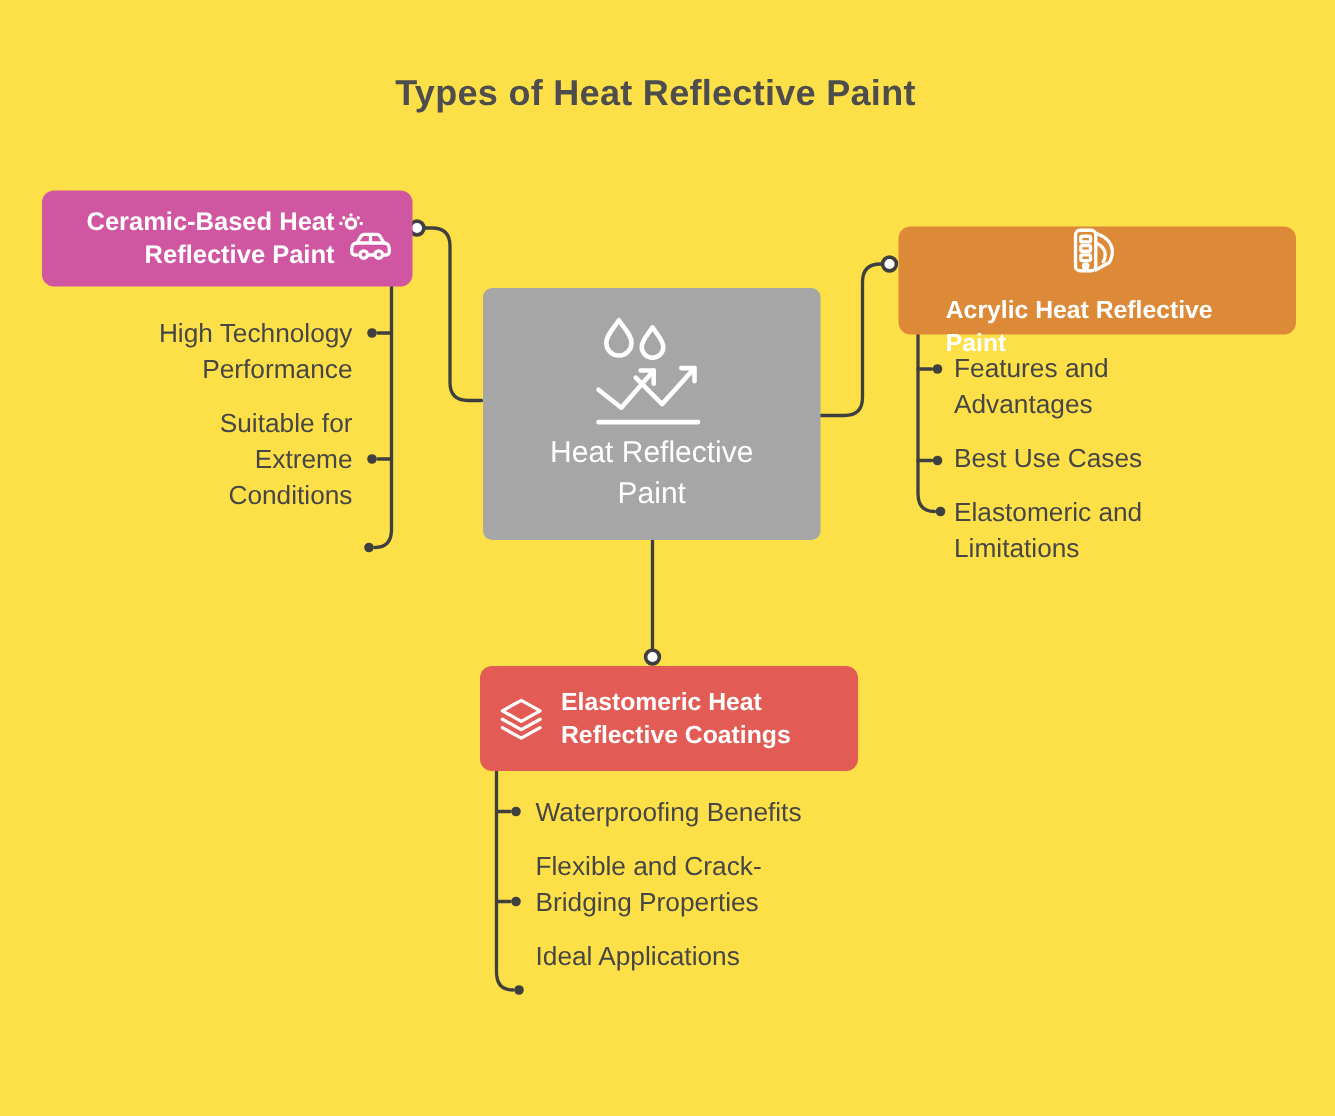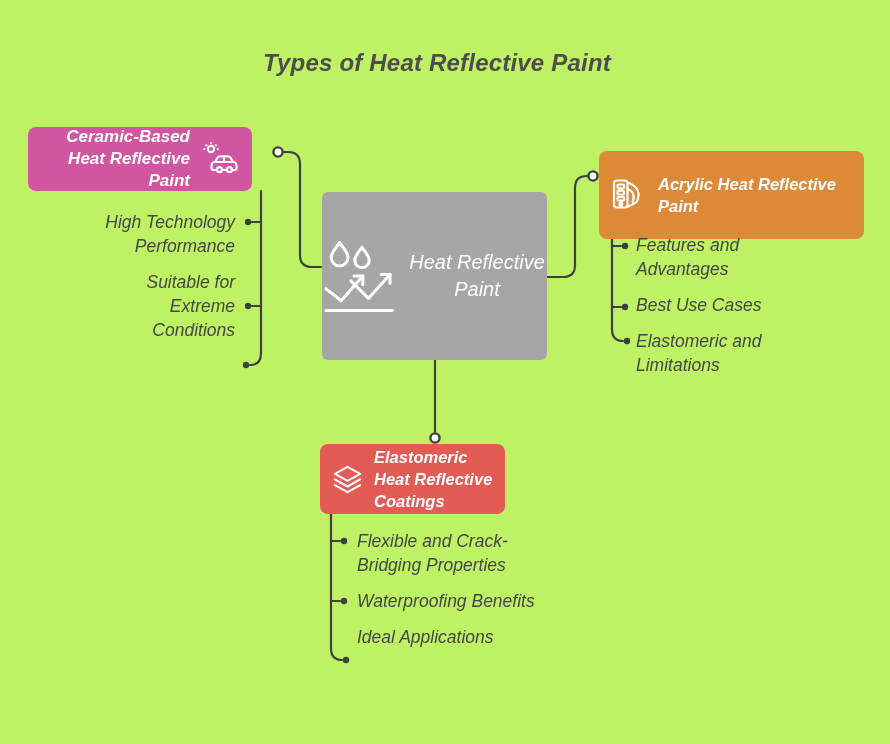--- a/index.html
+++ b/index.html
@@ -1,44 +1,44 @@
 <!DOCTYPE html>
 <html style="--connector: #3f3f3f; --title-color: #4d4d4d; --item-text: #464646;"><head>
 <meta charset="utf-8">
 <style>
   html,body { margin:0; padding:0; background:#fff; }
   .stage {
-    position:relative; width:890px; height:744px; background:#bef264;
-    font-family:"Liberation Sans", sans-serif; overflow:hidden;font-style:italic;
+    position:relative; width:890px; height:744px; background:#fde047;
+    font-family:"Liberation Sans", sans-serif; overflow:hidden;
   }
   .title {
     position:absolute; left:0; top:49px; width:874px; text-align:center;
     font-size:24px; font-weight:bold; color:var(--title-color,#4d4d4d); letter-spacing:.2px;
   }
   
   .connectors { position:absolute; left:0; top:0; }
   .connectors .wire { fill:none; stroke:var(--connector,#3f3f3f); stroke-width:2.2; stroke-linecap:round; }
   .connectors .dot { fill:var(--connector,#3f3f3f); stroke:none; }
   .connectors .node-dot { fill:#ffffff; stroke:var(--connector,#3f3f3f); stroke-width:2.4; }
   
   .node {
     position:absolute; box-sizing:border-box; display:flex; align-items:center;
     color:#fff; font-weight:bold; border-radius:8px;
   }
   .node .icon svg { display:block; }
   .node .icon * { fill:none; stroke:#ffffff; stroke-width:2.2; stroke-linecap:round; stroke-linejoin:round; }
-  .node-ceramic { left:28px; top:127px; width:224px; height:64px; justify-content:flex-end; gap:12px; padding:0 10px 0 12px; }
+  .node-ceramic { left:28px; top:127px; width:247px; height:64px; justify-content:flex-end; gap:2px; padding:0 10px 0 12px; }
   .node-ceramic .label { width:172px; text-align:right; font-size:17px; line-height:22px; }
-  .node-acrylic { left:599px; top:151px; width:265px; height:88px; gap:11px; padding:0 12px; }
+  .node-acrylic { left:599px; top:151px; width:265px; height:72px; gap:11px; padding:0 12px;flex-direction:column; }
   .node-acrylic .label { width:202px; text-align:left; font-size:16.5px; line-height:22px; }
-  .node-elastomeric { left:320px; top:444px; width:185px; height:70px; gap:11px; padding:0 12px; }
+  .node-elastomeric { left:320px; top:444px; width:252px; height:70px; gap:11px; padding:0 12px; }
   .node-elastomeric .label { width:168px; text-align:left; font-size:16.5px; line-height:22px; }
   .node-center {
     left:322px; top:192px; width:225px; height:168px; border-radius:6px;
-    justify-content:center; gap:5px; font-weight:normal;
+    flex-direction:column; justify-content:center; gap:5px; font-weight:normal;
   }
   .node-center .icon * { stroke-width:3.8; }
   .node-center .label { max-width:170px; text-align:center; font-size:20px; line-height:27px; }
   
   .sublist { position:absolute; color:var(--item-text,#464646); font-size:17.5px; line-height:24px; }
   .sublist .sub-item { margin-bottom:12px; }
   .list-left  { top:210px; right:655px; text-align:right; }
   .list-left .sub-item { margin-left:auto; }
   .list-left .sub-item:nth-child(1) { max-width:132px; }
   .list-left .sub-item:nth-child(2) { max-width:140px; }
@@ -149,18 +149,18 @@
     <div class="sub-item">Suitable for Extreme Conditions</div>
   </div>
 
   <div class="sublist list-right">
     <div class="sub-item">Features and Advantages</div>
     <div class="sub-item">Best Use Cases</div>
     <div class="sub-item">Elastomeric and Limitations</div>
   </div>
 
   <div class="sublist list-bottom">
+    <div class="sub-item">Waterproofing Benefits</div>
     <div class="sub-item">Flexible and Crack-Bridging Properties</div>
-    <div class="sub-item">Waterproofing Benefits</div>
     <div class="sub-item">Ideal Applications</div>
   </div>
 
 </div>
 
 </body></html>

